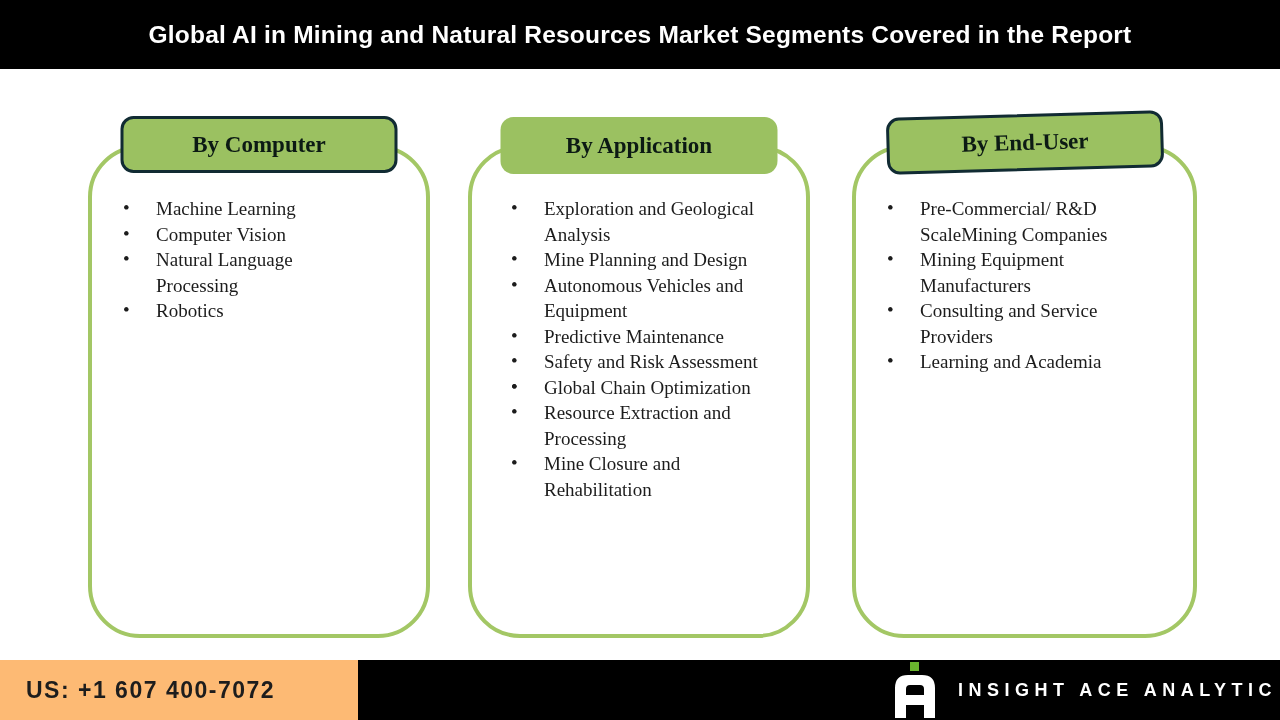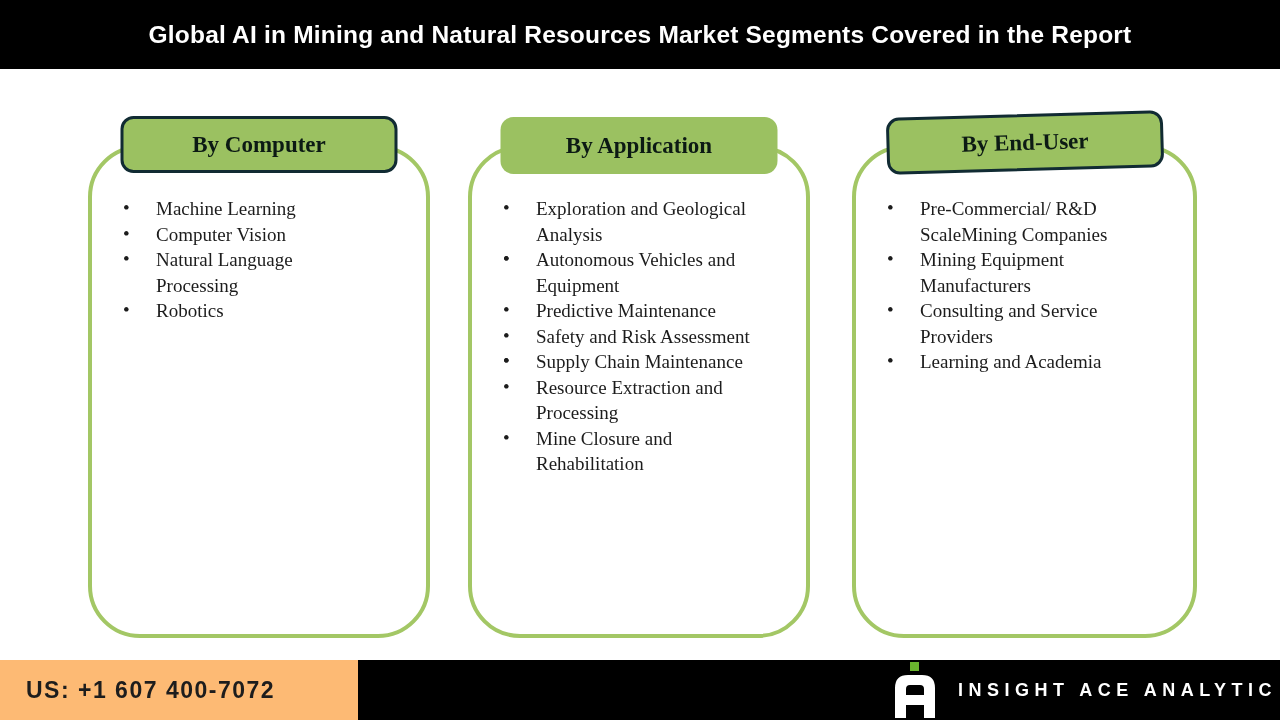--- a/index.html
+++ b/index.html
@@ -30,21 +30,21 @@
   .seg-col {
     position:absolute;
     top:145px;
     height:493px;
     width:342px;
     background:#ffffff;
     border:4px solid #a3c765;
     border-radius:52px;
   }
   .col-0 { left:88px; }
-  .col-1 { left:468px; }
+  .col-1 { left:468px;padding-left:8px; }
   .col-2 { left:852px; width:345px; }
 
   .chip {
     position:absolute;
     top:-33px; left:50%;
     transform:translateX(-50%);
     width:277px; height:57px;
     background:#9bc161;
     border:3px solid #112b33;
     border-radius:13px;
@@ -136,26 +136,26 @@
         <li><span class="dot">•</span><span>Robotics</span></li>
       </ul>
   </section>
 
   <section class="seg-col col-1">
     <div class="chip">
       <span class="chip-label">By Application</span>
     </div>
     <ul class="items">
         <li><span class="dot">•</span><span>Exploration and Geological Analysis</span></li>
-        <li><span class="dot">•</span></li>
+        <li><span class="dot">•</span><span>Mine Planning and Design</span></li>
         <li><span class="dot">•</span><span>Autonomous Vehicles and Equipment</span></li>
         <li><span class="dot">•</span><span>Predictive Maintenance</span></li>
         <li><span class="dot">•</span><span>Safety and Risk Assessment</span></li>
         <li><span class="dot">•</span></li>
-        <li><span class="dot">•</span><span>Supply Chain Maintenance</span></li>
+        <li><span class="dot">•</span><span>Global Chain Optimization</span></li>
         <li><span class="dot">•</span><span>Resource Extraction and Processing</span></li>
         <li><span class="dot">•</span><span>Mine Closure and Rehabilitation</span></li>
       </ul>
   </section>
 
   <section class="seg-col col-2">
     <div class="chip">
       <span class="chip-label">By End-User</span>
     </div>
     <ul class="items">

